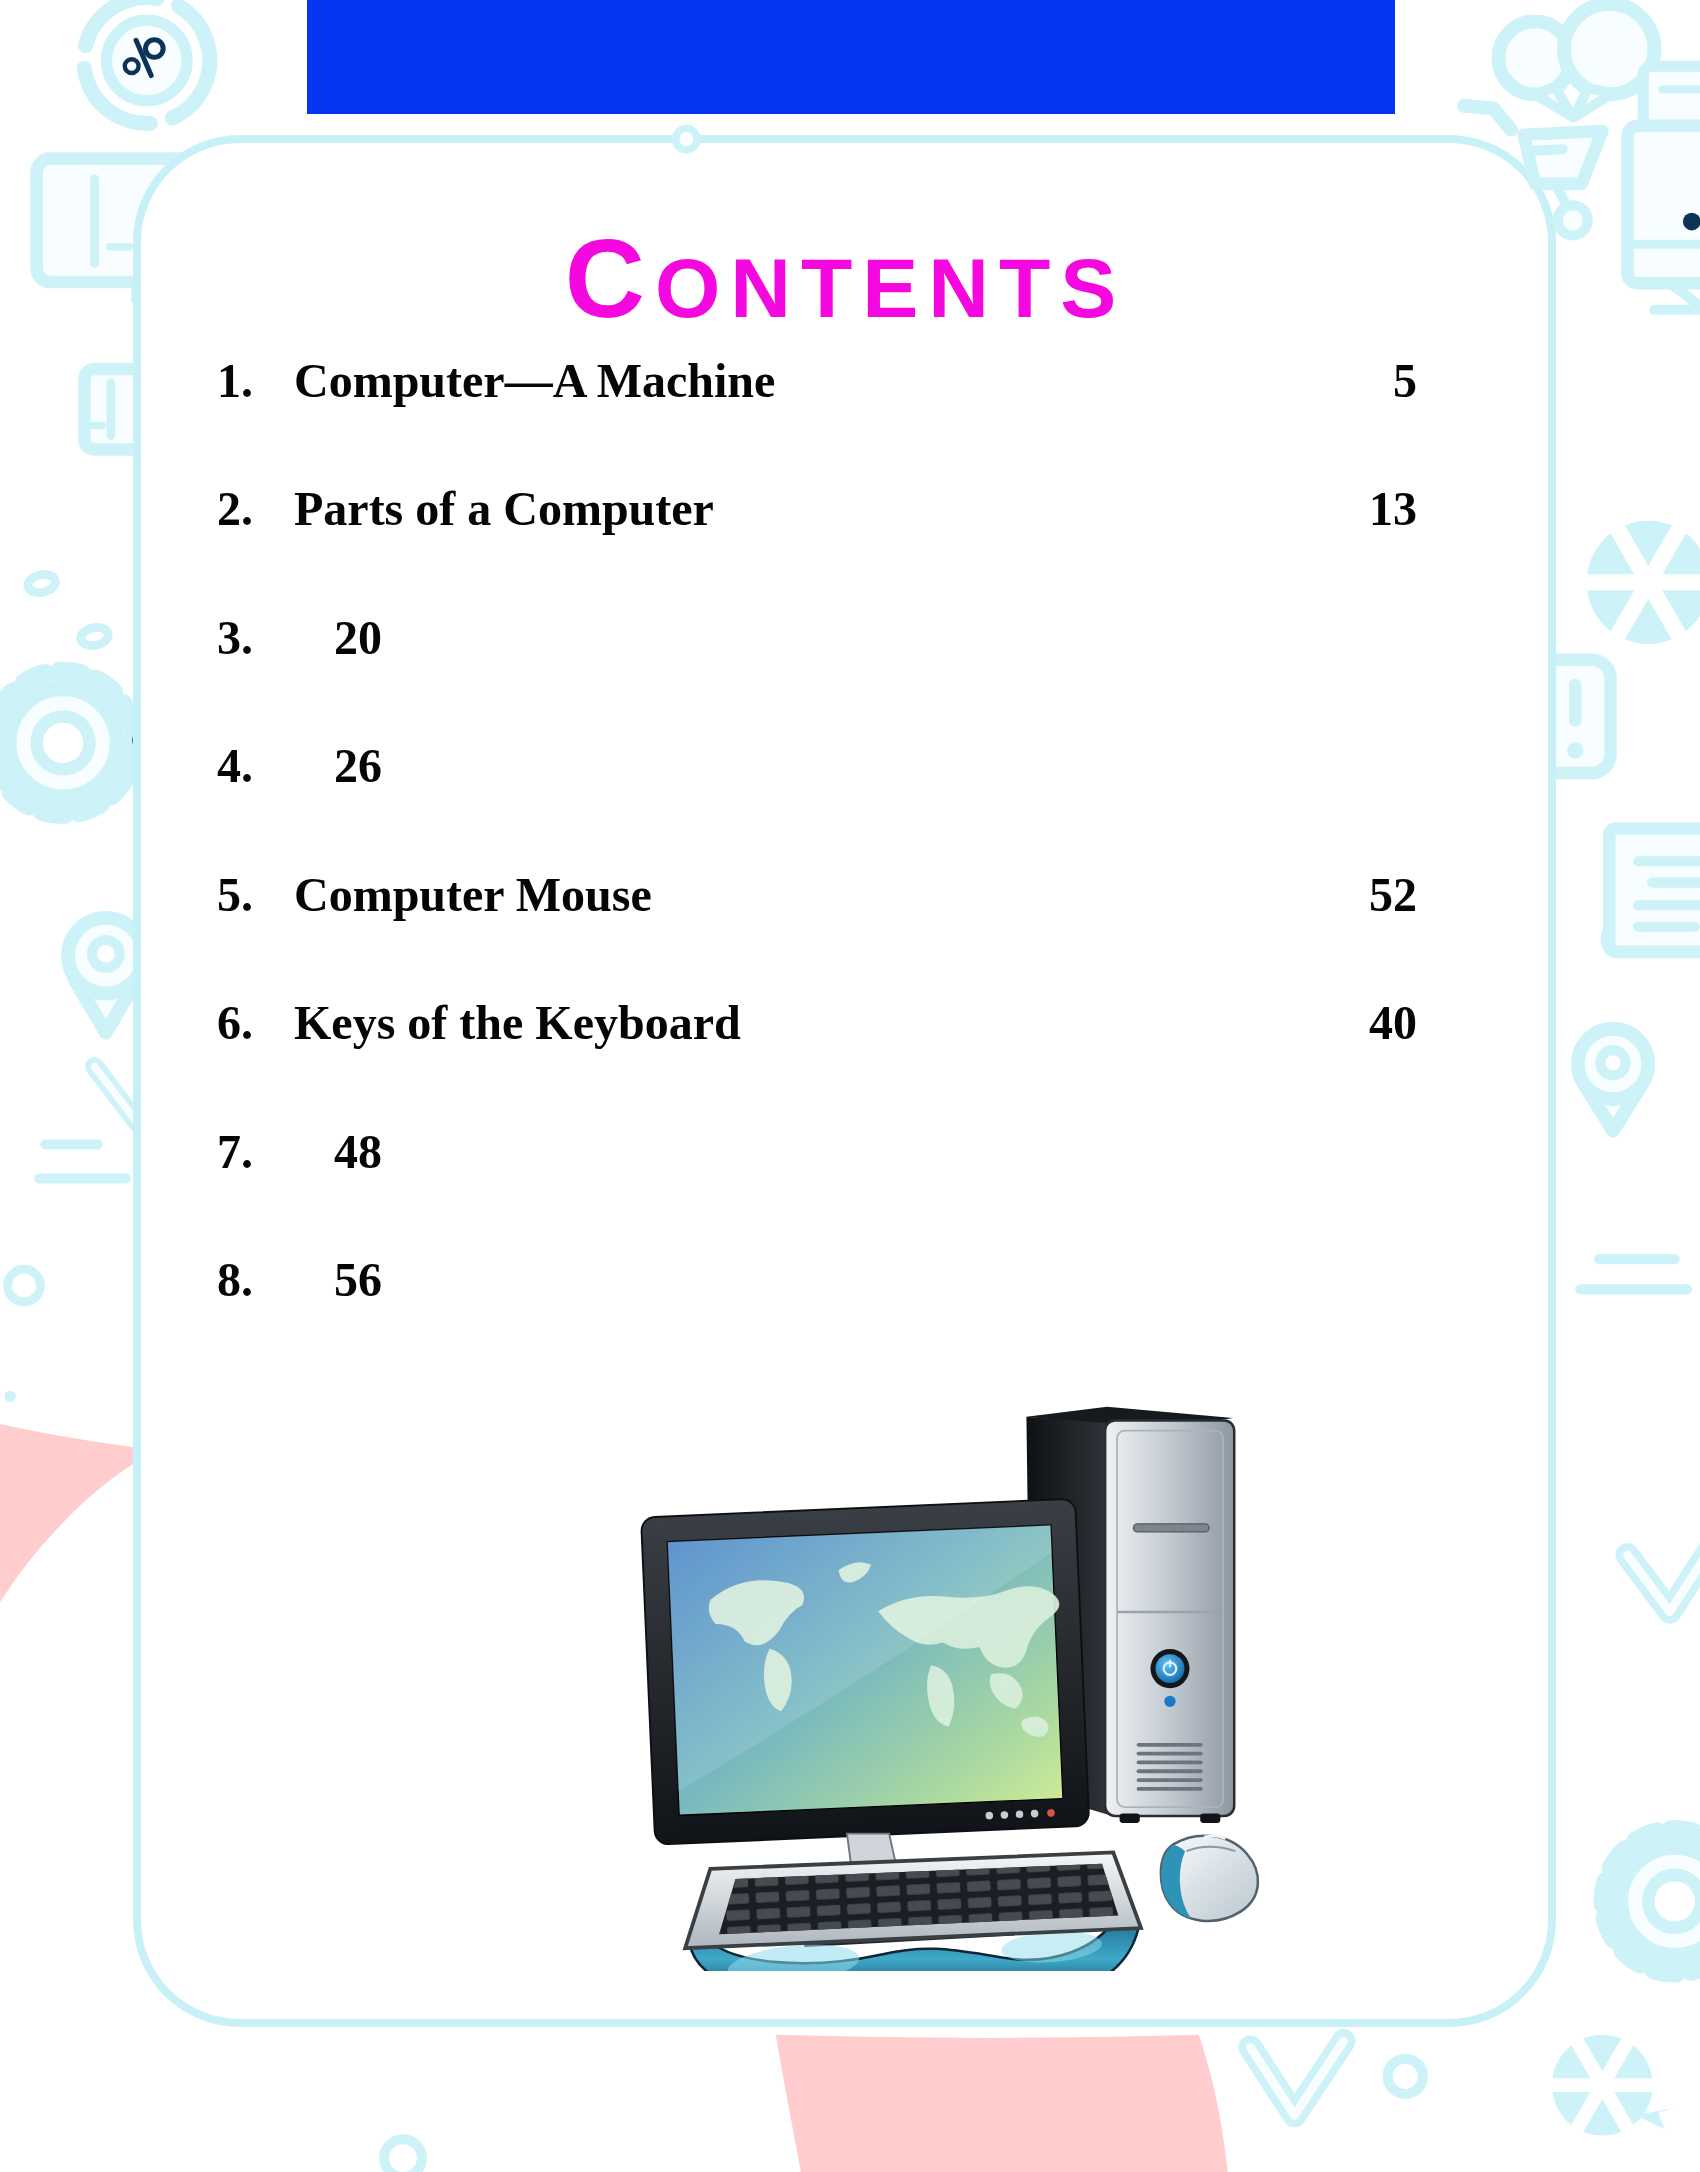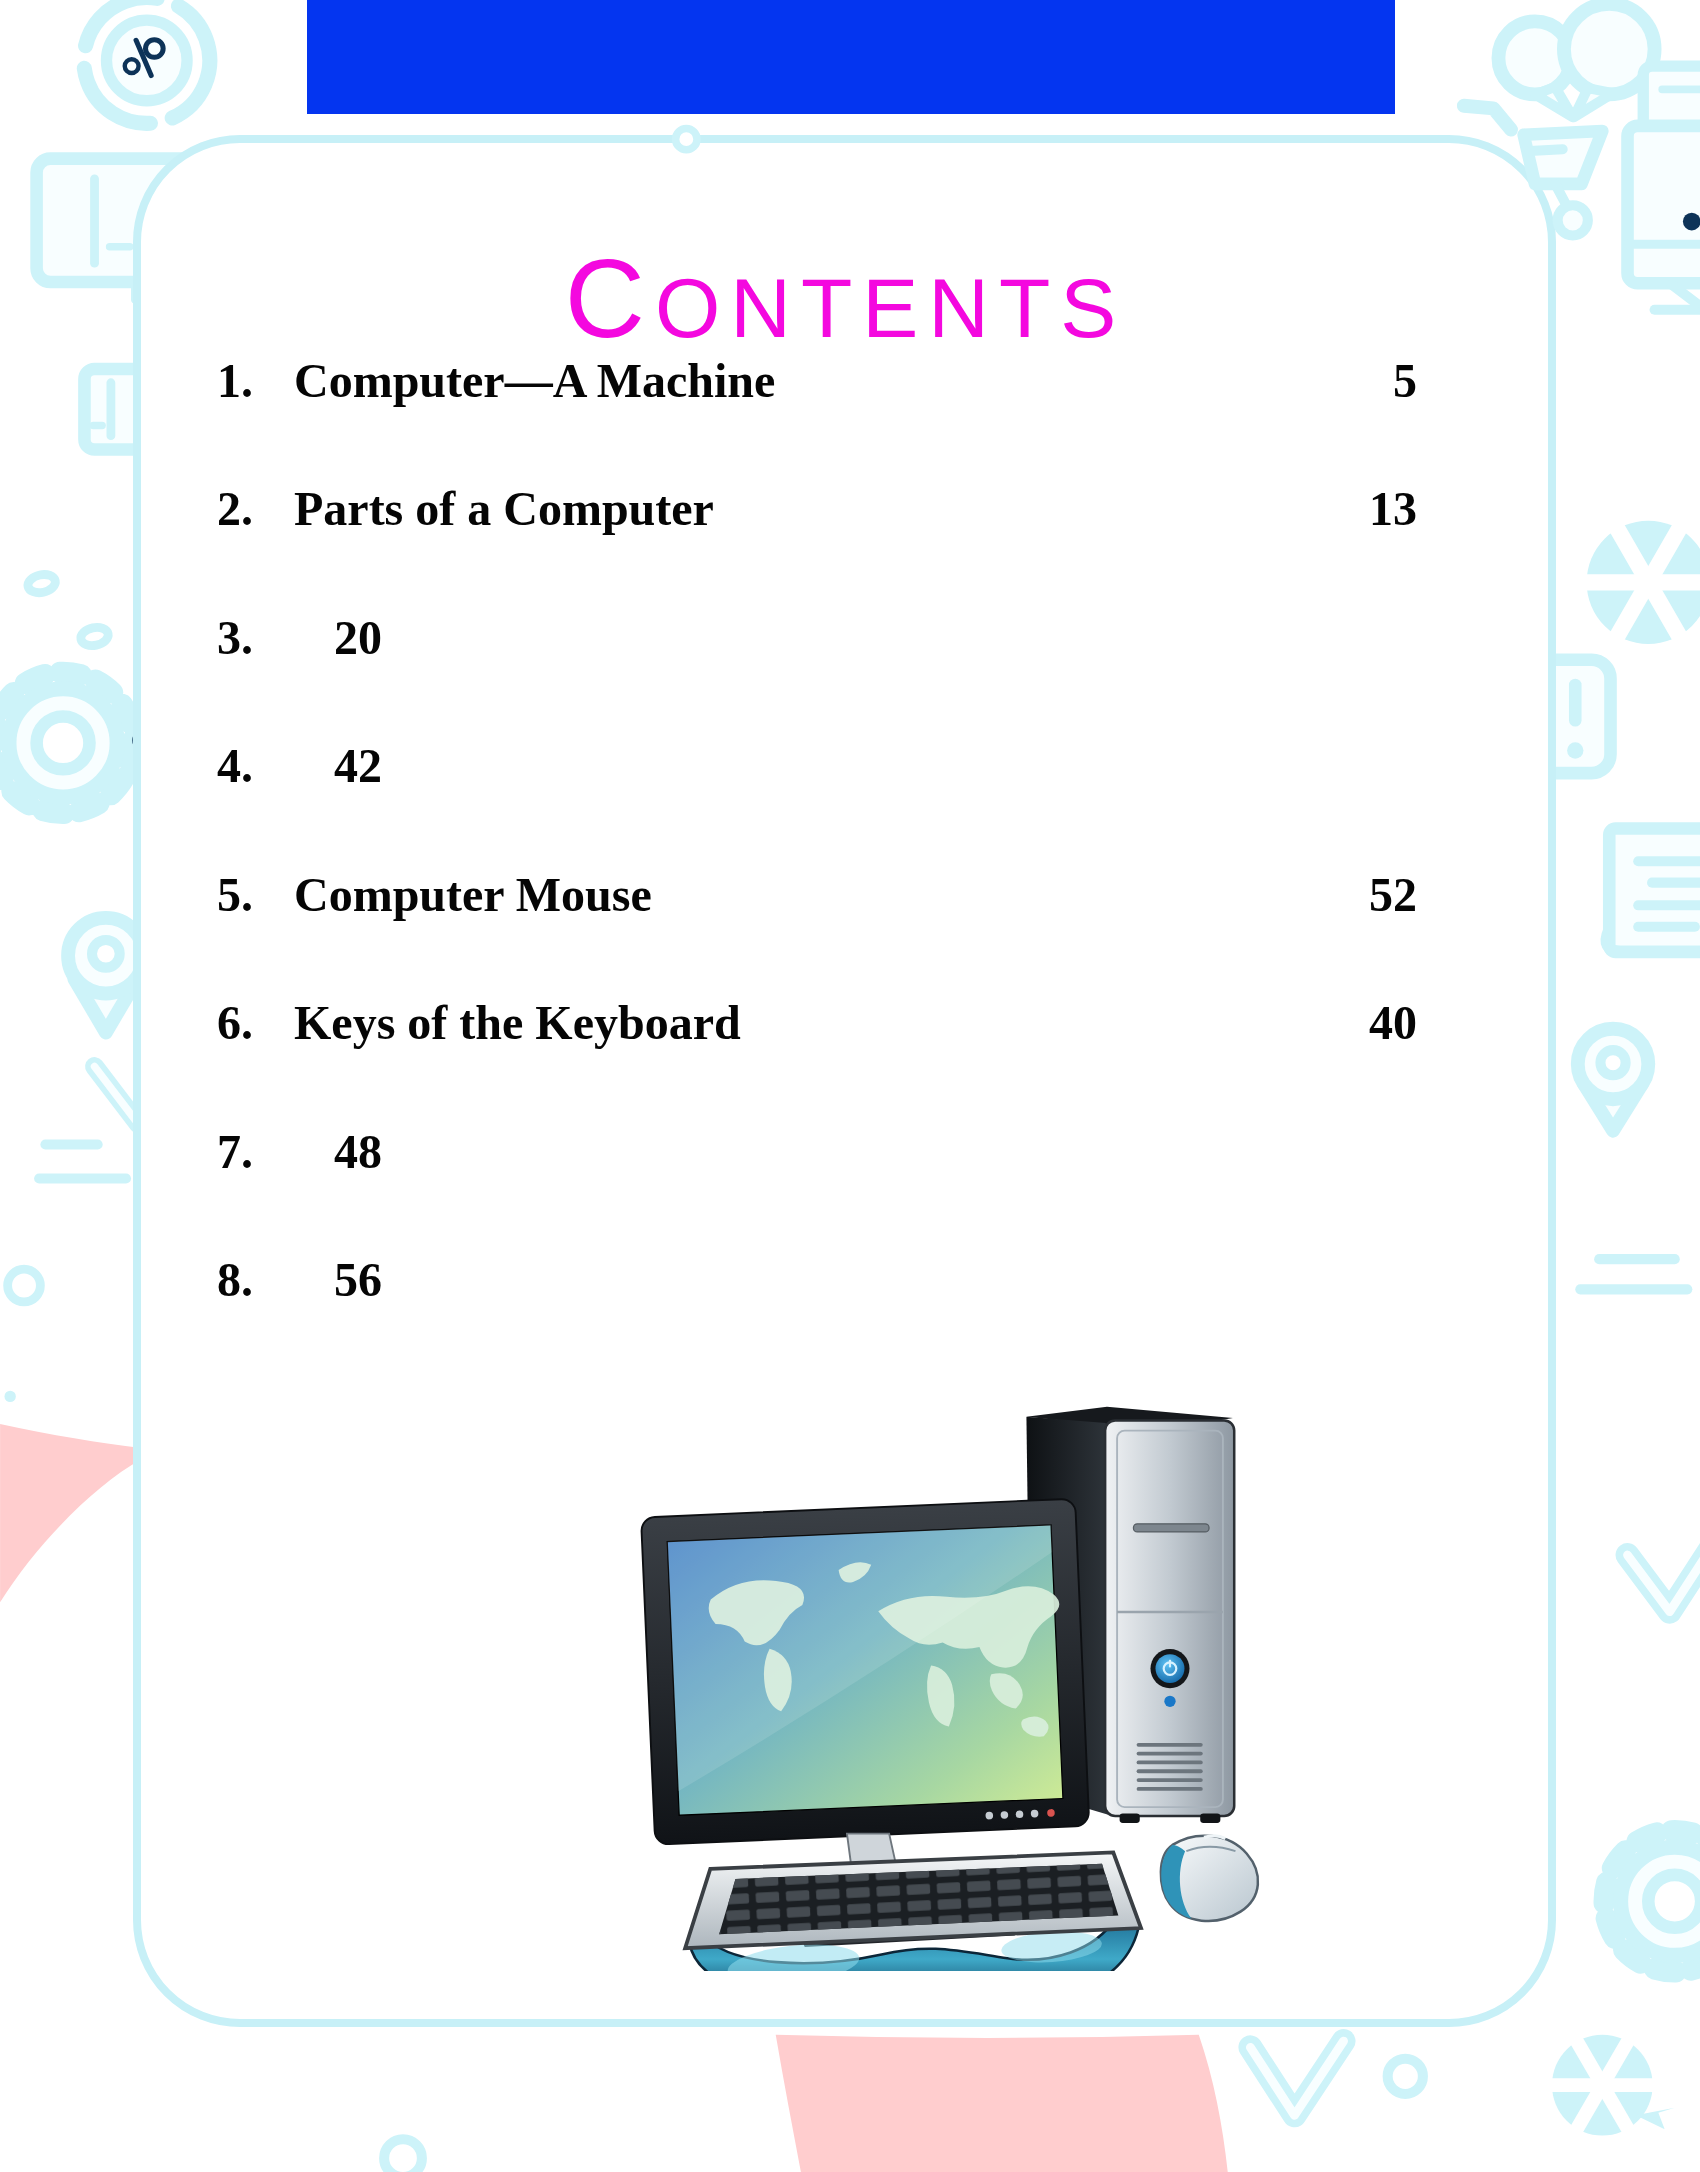--- a/index.html
+++ b/index.html
@@ -13,22 +13,22 @@
   }
   .deco{position:absolute;left:0;top:0;width:1700px;height:2172px;}
   .deco-back{z-index:1;}
   .deco-front{z-index:3;}
   .card{
     position:absolute;left:133px;top:135px;width:1407px;height:1876px;
     background:#ffffff;border:8.8px solid #c7f0f7;border-radius:107px;z-index:2;
   }
   .content{position:absolute;left:0;top:0;width:1700px;height:2172px;z-index:5;pointer-events:none;}
   .page-title{
-    position:absolute;left:138px;top:236px;width:1415px;text-align:center;
-    font-family:"Liberation Sans", sans-serif;font-weight:400;color:#f408df;
+    position:absolute;left:138px;top:216px;width:1415px;text-align:center;
+    font-family:"Liberation Sans", sans-serif;font-weight:700;color:#f408df;
     letter-spacing:10px;line-height:126px;white-space:nowrap;
   }
   .page-title .first{font-size:111px;}
   .page-title .rest{font-size:84px;}
   .toc-row{
     position:absolute;left:217px;width:1200px;height:53px;
     display:flex;align-items:center;
     font-size:48px;font-weight:700;color:#050505;
   }
   .toc-row .num{width:77px;flex:0 0 77px;}
@@ -221,21 +221,21 @@
     <span class="num">2.</span>
     <span class="label">Parts of a Computer</span>
     <span class="page">13</span>
   </div>
   <div class="toc-row r3">
     <span class="num">3.</span>
     <span class="page">20</span>
   </div>
   <div class="toc-row r4">
     <span class="num">4.</span>
-    <span class="page">42</span>
+    <span class="page">26</span>
   </div>
   <div class="toc-row r5">
     <span class="num">5.</span>
     <span class="label">Computer Mouse</span>
     <span class="page">52</span>
   </div>
   <div class="toc-row r6">
     <span class="num">6.</span>
     <span class="label">Keys of the Keyboard</span>
     <span class="page">40</span>

